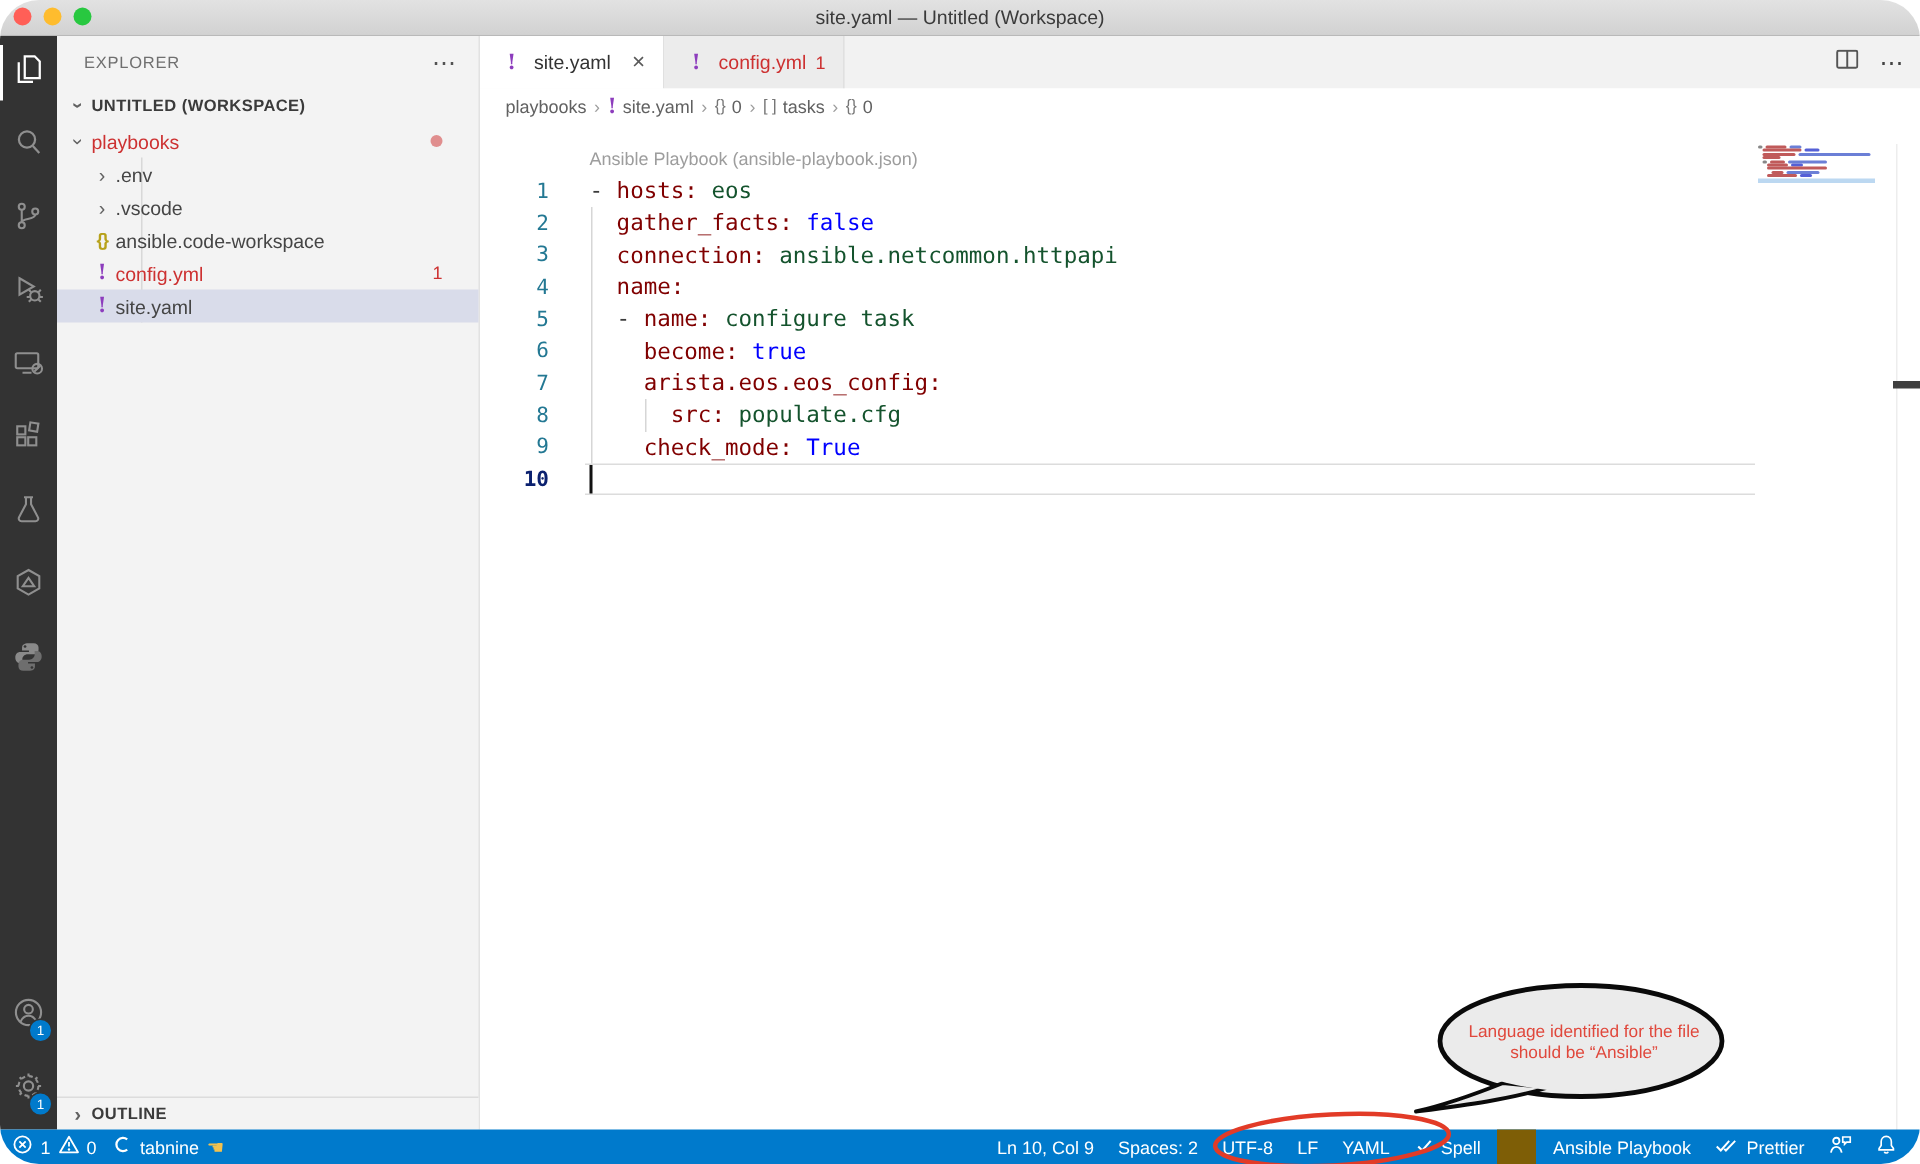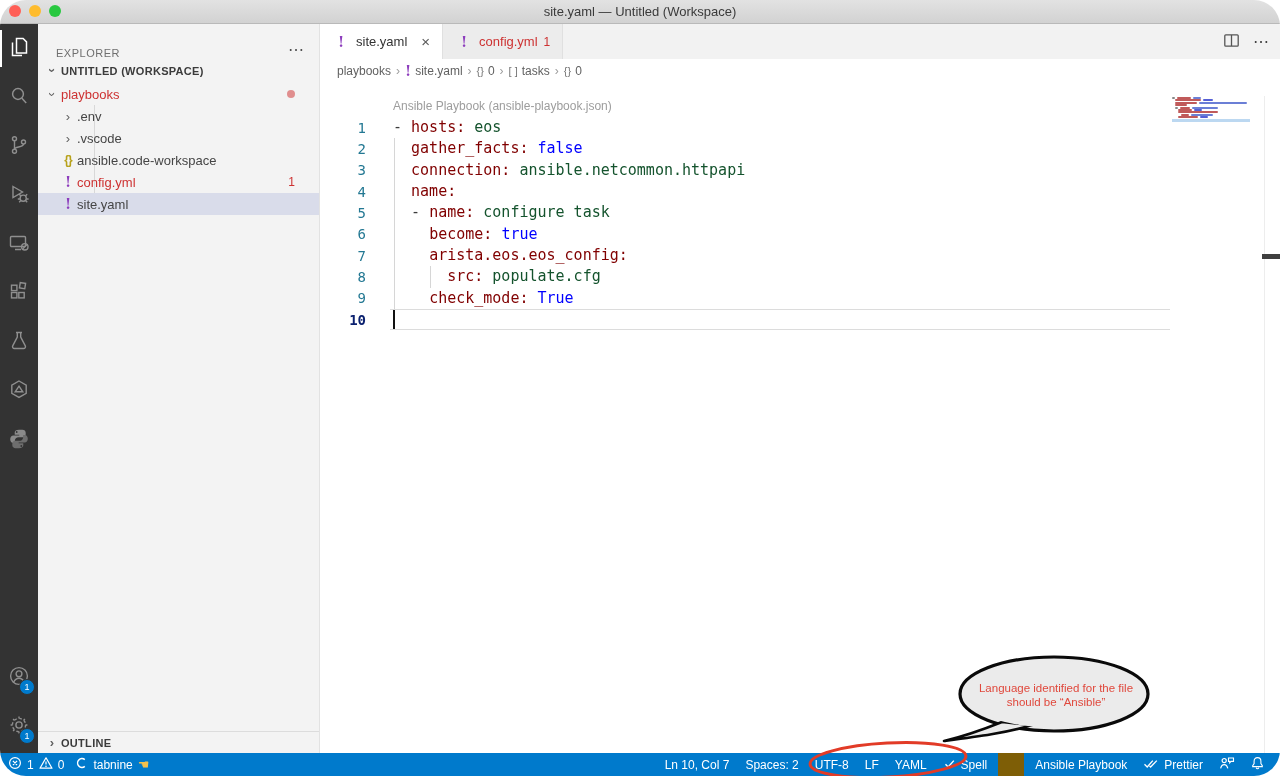--- a/index.html
+++ b/index.html
@@ -15,21 +15,21 @@
 
   
   .activitybar{position:absolute;left:0;top:24px;width:38px;height:729px;background:#333333;}
   .ab-item{width:38px;height:49px;display:flex;align-items:center;justify-content:center;position:relative;cursor:pointer;}
   .ab-item.active::before{content:'';position:absolute;left:0;top:6px;bottom:6px;width:2px;background:#fff;}
   .ab-bottom{position:absolute;bottom:2px;left:0;width:38px;}
   .ab-badge{position:absolute;right:3px;bottom:7px;min-width:14px;height:14px;border-radius:8px;background:#007acc;color:#fff;font-size:9px;line-height:14px;text-align:center;border:1px solid #333;box-sizing:content-box;}
 
   
   .sidebar{position:absolute;left:38px;top:24px;width:282px;height:729px;background:#f3f3f3;border-right:1px solid #e2e2e2;box-sizing:border-box;}
-  .sb-header{height:35px;display:flex;align-items:flex-end;padding:0 14px 0 18px;color:#6f6f6f;font-size:11px;letter-spacing:.5px;}
+  .sb-header{height:35px;display:flex;align-items:center;padding:0 14px 0 18px;color:#6f6f6f;font-size:11px;letter-spacing:.5px;}
   .sb-more{margin-left:auto;color:#525252;font-size:16px;letter-spacing:1px;cursor:pointer;}
   .ws-row{height:23px;display:flex;align-items:center;font-weight:700;font-size:11px;color:#3b3b3b;padding-left:5px;letter-spacing:.3px;cursor:pointer;}
   #file-tree{position:absolute;left:0;top:59px;width:100%;}
   .tree-row{height:22px;display:flex;align-items:center;font-size:13px;color:#454545;cursor:pointer;position:relative;}
   .tree-row.selected{background:#d9dcea;}
   .tree-ic{width:18px;display:inline-flex;justify-content:center;flex:none;}
   .tree-label.error{color:#cd3131;}
   .tree-badge{margin-left:auto;margin-right:24px;color:#cd3131;font-size:12px;}
   .tree-dot{margin-left:auto;margin-right:24px;width:8px;height:8px;border-radius:50%;background:#e08e8e;}
   .indent-guide{position:absolute;left:56px;top:81px;width:1px;height:110px;background:#d8d8d8;}
@@ -427,21 +427,21 @@
       <div class="sb-item" style="padding:0">
         <span id="tabnine-ic"><svg width="12" height="12" viewBox="0 0 12 12">
               <path d="M8.8 2.6A4.4 4.4 0 108.8 9.4" fill="none" stroke="#fff" stroke-width="1.5"></path>
             </svg></span>
         <span>tabnine</span>
         <span class="hand">☚</span>
       </div>
     </div>
     <div class="sb-right" id="sb-right">
         <div class="sb-item">
-          <span>Ln 10, Col 7</span>
+          <span>Ln 10, Col 9</span>
         </div>
         <div class="sb-item">
           <span>Spaces: 2</span>
         </div>
         <div class="sb-item">
           <span>UTF-8</span>
         </div>
         <div class="sb-item">
           <span>LF</span>
         </div>

